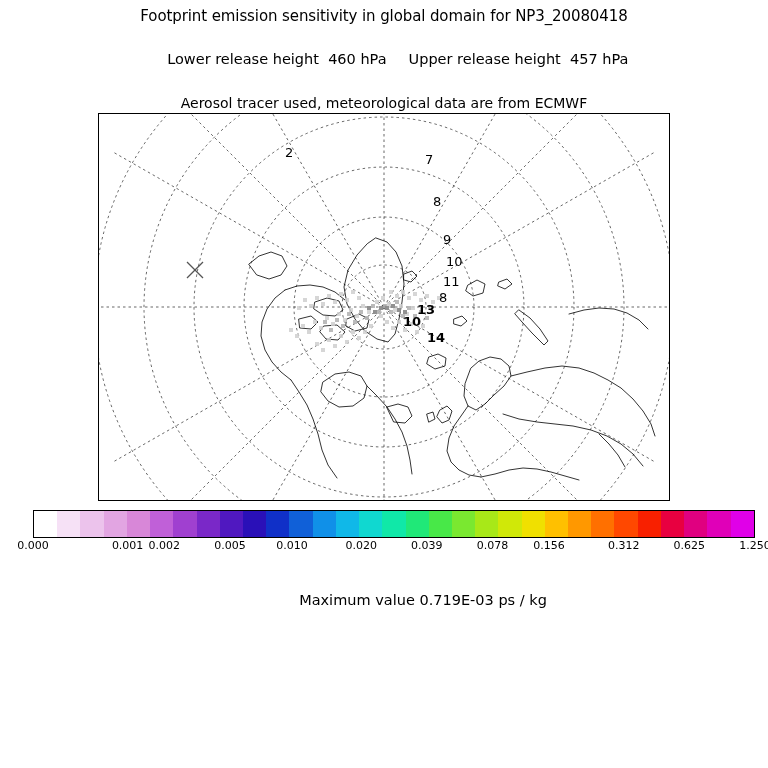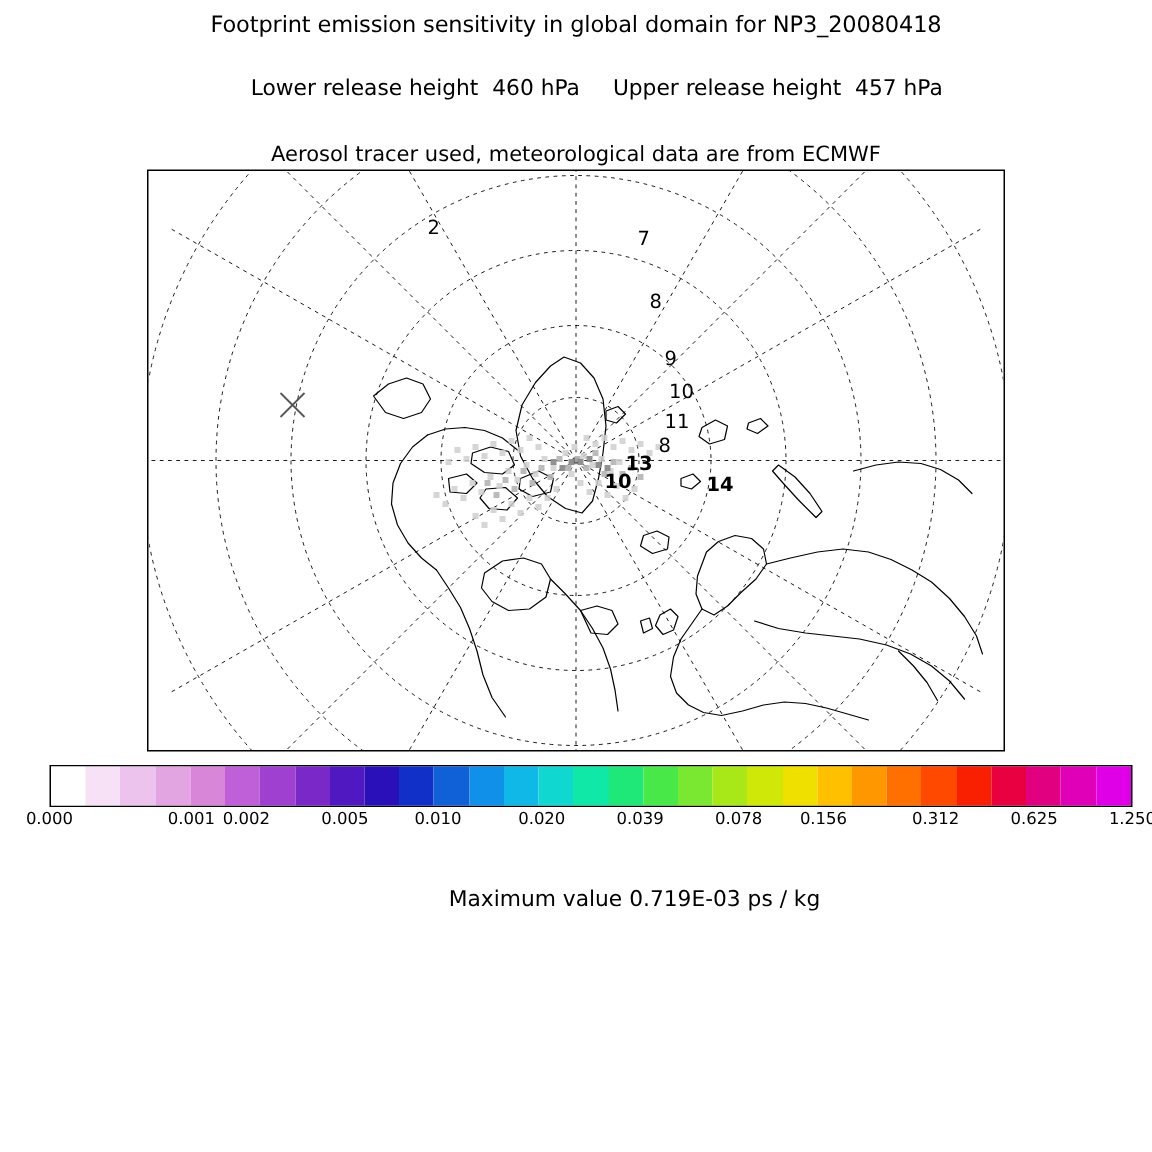--- a/index.html
+++ b/index.html
@@ -314,21 +314,21 @@
 
     <div class="map-label" style="left:186px;top:31px;">2</div>
     <div class="map-label" style="left:326px;top:38px;">7</div>
     <div class="map-label" style="left:334px;top:80px;">8</div>
     <div class="map-label" style="left:344px;top:118px;">9</div>
     <div class="map-label" style="left:347px;top:140px;">10</div>
     <div class="map-label" style="left:344px;top:160px;">11</div>
     <div class="map-label" style="left:340px;top:176px;">8</div>
     <div class="map-label bold" style="left:318px;top:188px;">13</div>
     <div class="map-label bold" style="left:304px;top:200px;">10</div>
-    <div class="map-label bold" style="left:328px;top:202px;margin-left:44px;">14</div>
+    <div class="map-label bold" style="left:328px;top:216px;">14</div>
   </div>
 
   <div class="cbar">
       <div class="cell" style="background: rgb(255, 255, 255);"></div>
       <div class="cell" style="background: rgb(246, 225, 246);"></div>
       <div class="cell" style="background: rgb(236, 195, 236);"></div>
       <div class="cell" style="background: rgb(226, 165, 226);"></div>
       <div class="cell" style="background: rgb(216, 135, 216);"></div>
       <div class="cell" style="background: rgb(192, 96, 216);"></div>
       <div class="cell" style="background: rgb(160, 64, 208);"></div>

